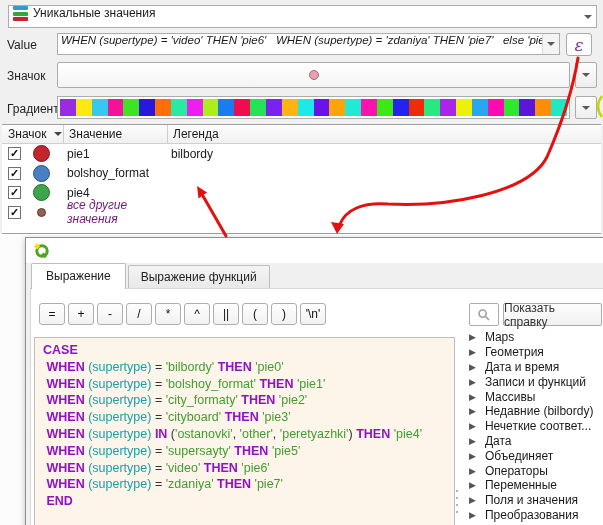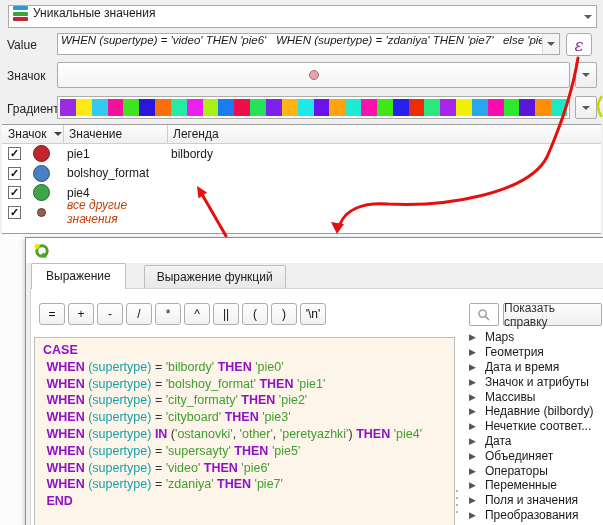--- a/index.html
+++ b/index.html
@@ -35,29 +35,29 @@
   .vhead .c1 { width:62px; padding-left:6px; display:flex; align-items:center; gap:8px; border-right:1px solid #cdcdcd; height:100%; }
   .vhead .c2 { width:104px; padding-left:5px; border-right:1px solid #cdcdcd; height:100%; display:flex; align-items:center; }
   .vhead .c3 { flex:1; padding-left:5px; height:100%; display:flex; align-items:center; }
   .sort-dn { width:0;height:0;border-left:4px solid transparent;border-right:4px solid transparent;border-top:4px solid #444; }
   .trow { height:19.5px; display:flex; align-items:center; font-size:12px; }
   .trow .cb { width:13px; height:13px; border:1px solid #707070; background:#fff; margin-left:6px; font-size:11px; line-height:11px; text-align:center; font-weight:bold; color:#111; }
   .trow .sym { width:40px; display:flex; justify-content:center; }
   .trow .val { width:104px; padding-left:6px; }
   .trow .leg { flex:1; padding-left:6px; }
   .circ { border-radius:50%; }
-  .muted-it { font-style:italic; color:#c2410c; }
+  .muted-it { font-style:italic; color:#701a75; }
 
   .underlay { position:absolute; left:0; top:234px; width:603px; height:291px; background:#fcfcfc; }
 
   
   .dialog { position:absolute; left:25px; top:237px; width:600px; height:300px; background:#f0f0f0; border:1px solid #8f8f8f; box-shadow:0 2px 6px rgba(0,0,0,.25); }
   .titlebar { height:25px; background:#fff; display:flex; align-items:center; gap:7px; padding-left:8px; font-size:12px; }
   .tabbar { position:absolute; left:5px; top:27px; height:24px; display:flex; align-items:flex-end; }
-  .tab { font-size:12px; padding:4px 12px 5px; border:1px solid #bdbdbd; border-bottom:none; background:linear-gradient(#f4f4f4,#e8e8e8); margin-right:18px; border-radius:2px 2px 0 0; color:#222; }
+  .tab { font-size:12px; padding:4px 12px 5px; border:1px solid #bdbdbd; border-bottom:none; background:linear-gradient(#f4f4f4,#e8e8e8); margin-right:2px; border-radius:2px 2px 0 0; color:#222; }
   .tab.active { background:#fff; padding:5px 14px 6px; position:relative; z-index:2; }
   .frame { position:absolute; left:4px; right:0; top:50px; bottom:0; background:#fff; border:1px solid #d6d6d6; }
   .opbar { position:absolute; left:13px; top:65px; display:flex; gap:3px; }
   .opbtn { min-width:26px; height:22px; background:linear-gradient(#fefefe,#f1f1f1); border:1px solid #aeaeae; border-radius:3px; font-size:12px; display:flex; align-items:center; justify-content:center; padding:0 4px; color:#111; }
   .searchbox { position:absolute; left:443px; top:65px; width:30px; height:23px; border:1px solid #ababab; border-radius:2px; background:#fff; display:flex; align-items:center; justify-content:center; }
   .helpbtn { position:absolute; left:477px; top:65px; width:99px; height:23px; background:linear-gradient(#fdfdfd,#f0f0f0); border:1px solid #ababab; border-radius:2px; font-size:12px; color:#333; display:flex; align-items:center; justify-content:center; }
   .codebox { position:absolute; left:8px; top:99px; width:421px; bottom:2px; background:#fdf4ea; border:1px solid #bdbdbd; padding:4px 0 0 8px; overflow:hidden; }
   .cline { white-space:pre; font-size:12.5px; line-height:16.8px; }
   .tok-k { font-weight:bold; }
   .treebox { position:absolute; left:433px; top:92px; right:1px; bottom:0; background:#fff; overflow:hidden; }
@@ -249,21 +249,21 @@
         <div class="titem">
           <span class="tri">▶</span>
           <span>Геометрия</span>
         </div>
         <div class="titem">
           <span class="tri">▶</span>
           <span>Дата и время</span>
         </div>
         <div class="titem">
           <span class="tri">▶</span>
-          <span>Значок и атрибуты</span>
+          <span>Записи и функций</span>
         </div>
         <div class="titem">
           <span class="tri">▶</span>
           <span>Массивы</span>
         </div>
         <div class="titem">
           <span class="tri">▶</span>
           <span>Недавние (bilbordy)</span>
         </div>
         <div class="titem">

